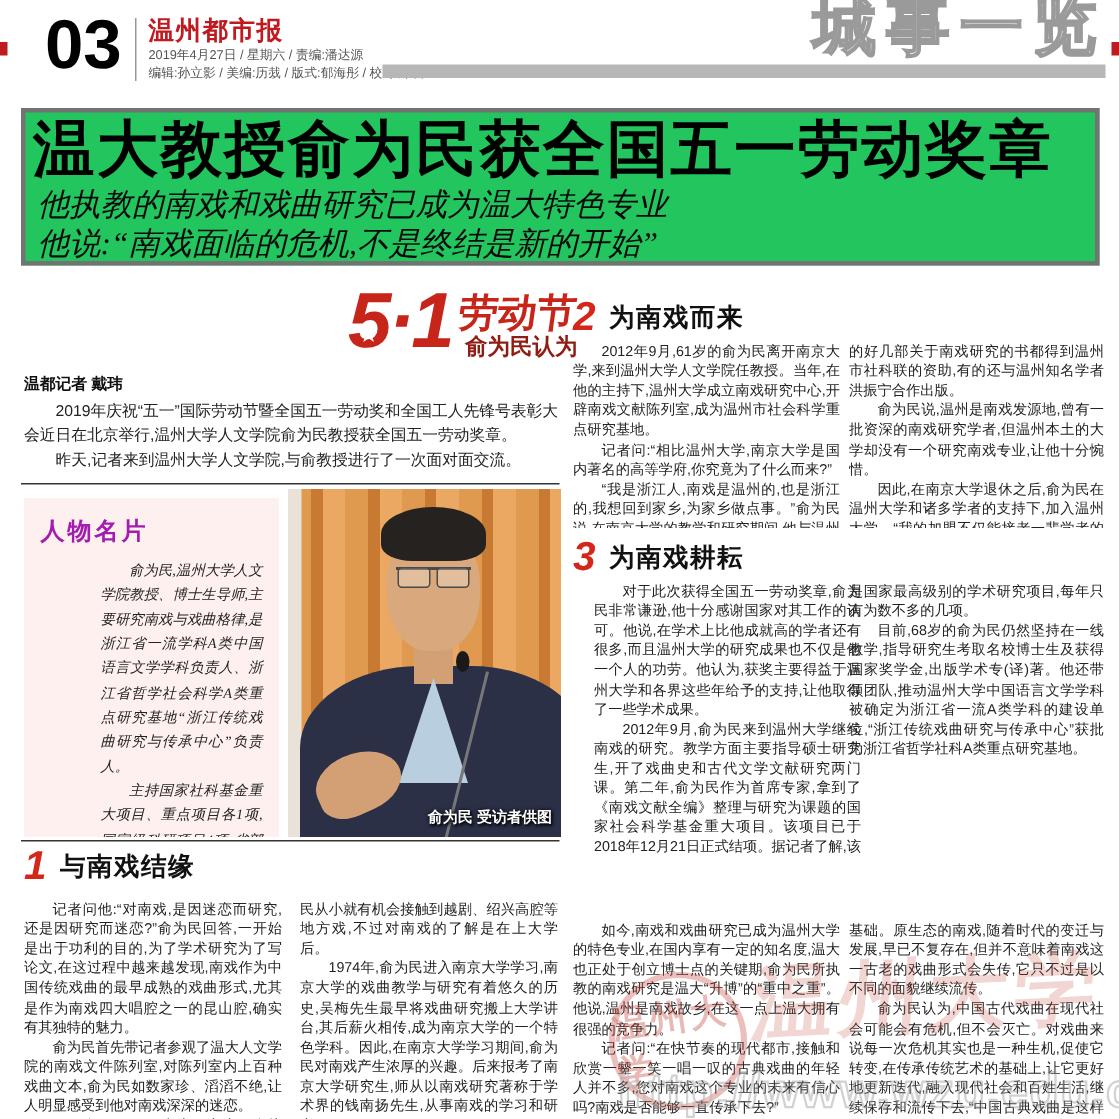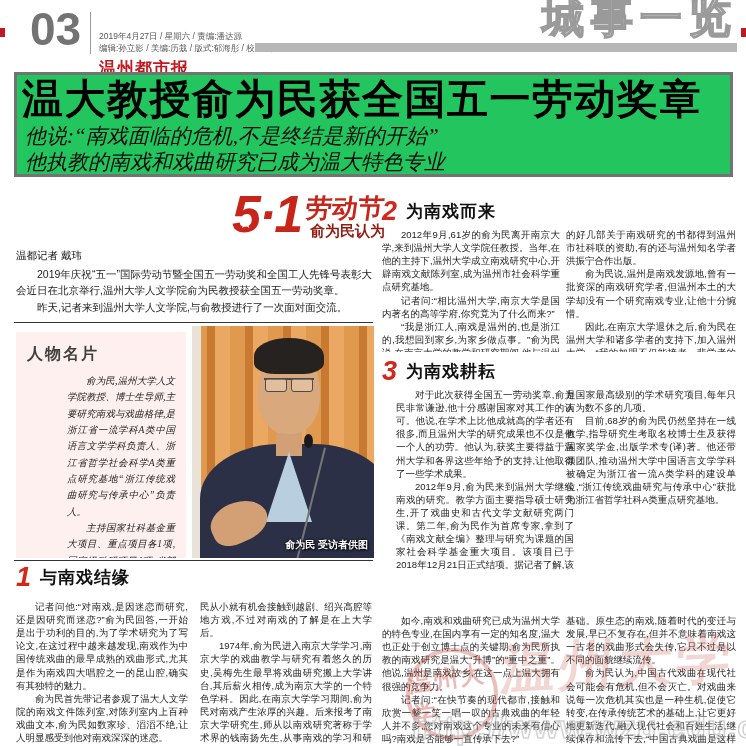--- a/index.html
+++ b/index.html
@@ -4,53 +4,53 @@
 <style>
   * { margin:0; padding:0; box-sizing:border-box; }
   html,body { background:#fff; }
   .page {
     position:relative; width:746px; height:746px; margin:0 auto;
     background:#fff; overflow:hidden;
     font-family:"Liberation Sans","DejaVu Sans",sans-serif; color:#222;
   }
   
   .crop-mark { position:absolute; width:5px; height:9px; background:#c01a20; }
-  .page-num { position:absolute; left:30px; top:6px; font-size:46px; font-weight:bold; color:#737373; line-height:1; }
+  .page-num { position:absolute; left:30px; top:6px; font-size:46px; font-weight:bold; color:#000000; line-height:1; }
   .head-vrule { position:absolute; left:90px; top:12px; width:1px; height:42px; background:#999; }
-  .paper-name { position:absolute; left:99px; top:9px; font-size:17px; font-weight:bold; color:#c01a20; font-family:"Liberation Serif",serif; letter-spacing:1px;margin-top:48px; }
+  .paper-name { position:absolute; left:99px; top:9px; font-size:17px; font-weight:bold; color:#c01a20; font-family:"Liberation Serif",serif; letter-spacing:1px; }
   .date-line { position:absolute; left:99px; top:31px; font-size:8.5px; color:#555; }
   .staff-line { position:absolute; left:99px; top:43px; font-size:8.5px; color:#555; }
   .head-graybar { position:absolute; left:255px; top:43px; width:482px; height:9px; background:#b7b7b7; }
   .section-masthead {
     position:absolute; right:8px; top:-10px; font-size:42px; font-weight:bold;
     color:#fff; -webkit-text-stroke:1.5px #9a9a9a; letter-spacing:7px; white-space:nowrap;
   }
   
   .headline-box {
     position:absolute; left:14px; top:72px; width:719px; height:105px;
     background:#22c55e; border:3px solid #737373; overflow:hidden;
   }
   .headline-title { font-size:41px; font-weight:bold; color:#000; letter-spacing:1.5px; line-height:1.12; padding:2px 4px 0 5px; white-space:nowrap; }
   .headline-sub { font-family:"Liberation Serif","DejaVu Serif",serif; font-style:italic; font-size:21px; color:#0a0a0a; line-height:1.25; padding-left:8px; white-space:nowrap; }
   
   .badge { position:absolute; left:232px; top:194px; width:142px; height:56px; }
   .badge-num { position:absolute; left:0; top:-6px; font-size:52px; font-weight:bold; color:#c8251a; font-style:italic; line-height:1; letter-spacing:-2px; }
   .badge-star { position:absolute; left:7px; top:20px; font-size:15px; color:#fff; }
   .badge-fest { position:absolute; left:74px; top:-3px; font-size:26px; font-weight:bold; color:#c8251a; transform:skewX(-8deg); white-space:nowrap; }
   .badge-sub { position:absolute; left:78px; top:28px; font-size:15px; font-weight:bold; color:#8f1d14; white-space:nowrap; }
-  .byline { position:absolute; left:16px; top:249px; font-size:10.5px; font-weight:normal; color:#111; }
+  .byline { position:absolute; left:16px; top:249px; font-size:10.5px; font-weight:bold; color:#111; }
   .intro { position:absolute; left:16px; top:266px; width:356px; font-size:10.5px; line-height:1.55; color:#222; text-align:justify; }
   .intro p { text-indent:2em; }
   .hrule { position:absolute; height:1px; background:#333; }
   
   .profile-box {
     position:absolute; left:16px; top:332px; width:170px; height:226px;
     background:#fdf0ee; padding:12px 11px; overflow:hidden;
   }
-  .profile-title { font-size:16px; font-weight:bold; color:#404040; margin-bottom:8px; letter-spacing:2px; }
+  .profile-title { font-size:16px; font-weight:bold; color:#a21caf; margin-bottom:8px; letter-spacing:2px; }
   .profile-box p { font-family:"Liberation Serif","DejaVu Serif",serif; font-style:italic; font-size:9.5px; line-height:1.72; color:#222; text-indent:2em; text-align:justify;margin-left:40px; }
   .photo { position:absolute; left:192px; top:326px; width:182px; height:232px; overflow:hidden;
     background:repeating-linear-gradient(90deg,#e09a50 0 15px,#c87a32 15px 23px,#eaa862 23px 38px); }
   .photo .lightstrip { position:absolute; left:0; top:0; width:9px; height:100%; background:#e8e2d8; }
   .photo .jacket { position:absolute; left:8px; top:118px; width:190px; height:130px; background:#2b3047; border-radius:42% 40% 0 0; }
   .photo .shirt { position:absolute; left:74px; top:126px; width:46px; height:70px; background:#b9cfdf; clip-path:polygon(50% 0,100% 100%,0 100%); }
   .photo .neck { position:absolute; left:84px; top:104px; width:26px; height:26px; background:#d3a075; }
   .photo .head { position:absolute; left:66px; top:24px; width:62px; height:84px; background:#d9a87d; border-radius:48% 48% 44% 44%; }
   .photo .hair { position:absolute; left:62px; top:12px; width:70px; height:36px; background:#26221f; border-radius:50% 50% 30% 30%; }
   .photo .glasses { position:absolute; left:72px; top:52px; width:50px; height:12px; border-top:2px solid #4a4a4a; }
@@ -88,22 +88,22 @@
   <div class="page-num">03</div>
   <div class="head-vrule"></div>
   <div class="paper-name">温州都市报</div>
   <div class="date-line">2019年4月27日 / 星期六 / 责编:潘达源</div>
   <div class="staff-line">编辑:孙立影 / 美编:历烖 / 版式:郁海彤 / 校对:郑凌</div>
   <div class="head-graybar"></div>
   <div class="section-masthead">城事一览</div>
 
   <div class="headline-box">
     <div class="headline-title">温大教授俞为民获全国五一劳动奖章</div>
+    <div class="headline-sub">他执教的南戏和戏曲研究已成为温大特色专业</div>
     <div class="headline-sub">他说:“南戏面临的危机,不是终结是新的开始”</div>
-    <div class="headline-sub">他执教的南戏和戏曲研究已成为温大特色专业</div>
   </div>
 
   <div class="badge">
     <div class="badge-num">5·1</div>
     <div class="badge-star">★</div>
     <div class="badge-fest">劳动节</div>
     <div class="badge-sub">俞为民认为</div>
   </div>
 
   <div class="byline">温都记者 戴玮</div>

